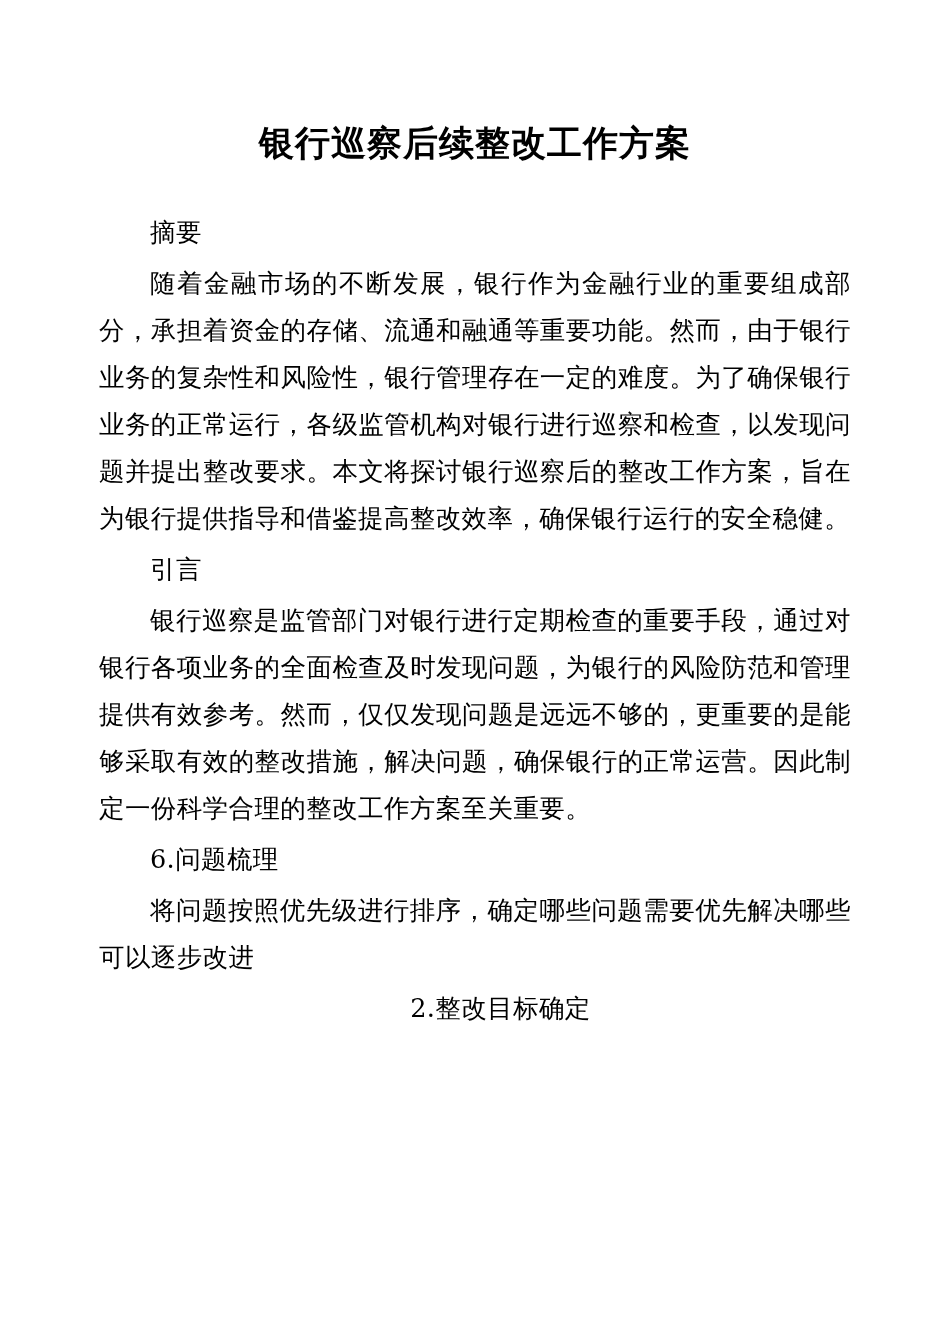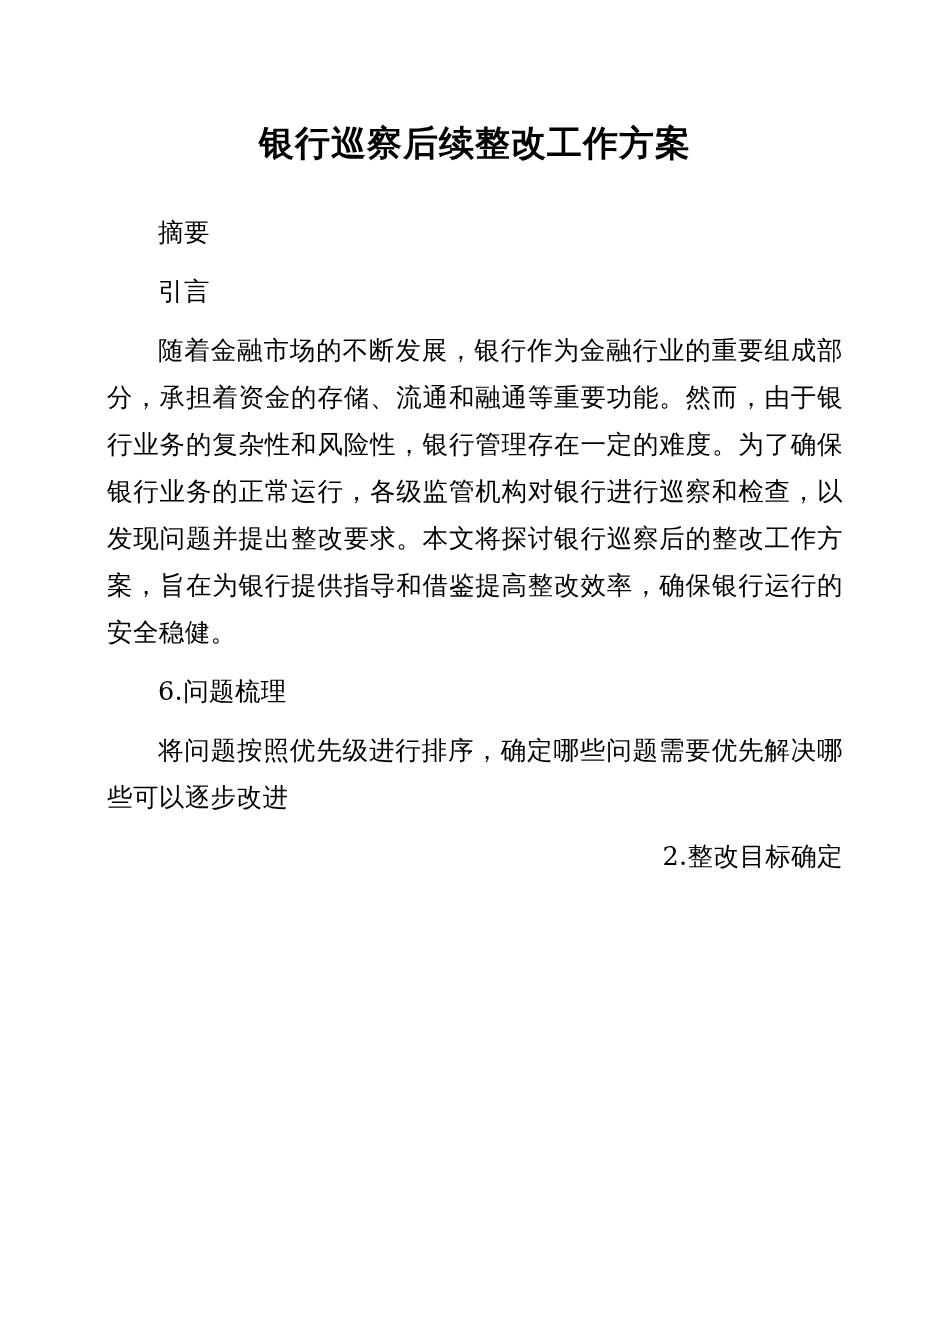--- a/index.html
+++ b/index.html
@@ -29,42 +29,43 @@
     font-size: 35px;
     font-weight: bold;
     letter-spacing: 1px;
     line-height: 1.4;
     font-family: "DejaVu Serif", "Liberation Serif", serif;
   }
   .body-block {
     margin-top: 42px;
   }
   p.para {
-    margin: 12px;
+    margin: 4px;
     font-size: 25.5px;
     line-height: 47px;
     text-align: justify;
     text-justify: inter-ideograph;
     text-indent: 2em;
     font-family: "DejaVu Serif", "Liberation Serif", serif;
     letter-spacing: 0.4px;
   }
   p.para.nojustify {
-    text-align: right;
+    text-align: center;
   }
 </style>
 </head>
 <body>
 
 <div class="page">
 
   <h1 class="doc-title">银行巡察后续整改工作方案</h1>
 
   <div class="body-block">
     <p class="para">摘要</p>
+    <p class="para">随着金融市场的不断发展，银行作为金融行业的重要组成部分，承担着资金的存储、流通和融通等重要功能。然而，由于银行业务的复杂性和风险性，银行管理存在一定的难度。为了确保银行业务的正常运行，各级监管机构对银行进行巡察和检查，以发现问题并提出整改要求。本文将探讨银行巡察后的整改工作方案，旨在为银行提供指导和借鉴提高整改效率，确保银行运行的安全稳健。</p>
     <p class="para">引言</p>
-    <p class="para">随着金融市场的不断发展，银行作为金融行业的重要组成部分，承担着资金的存储、流通和融通等重要功能。然而，由于银行业务的复杂性和风险性，银行管理存在一定的难度。为了确保银行业务的正常运行，各级监管机构对银行进行巡察和检查，以发现问题并提出整改要求。本文将探讨银行巡察后的整改工作方案，旨在为银行提供指导和借鉴提高整改效率，确保银行运行的安全稳健。</p>
+    <p class="para">银行巡察是监管部门对银行进行定期检查的重要手段，通过对银行各项业务的全面检查及时发现问题，为银行的风险防范和管理提供有效参考。然而，仅仅发现问题是远远不够的，更重要的是能够采取有效的整改措施，解决问题，确保银行的正常运营。因此制定一份科学合理的整改工作方案至关重要。</p>
     <p class="para">6.问题梳理</p>
     <p class="para">将问题按照优先级进行排序，确定哪些问题需要优先解决哪些可以逐步改进</p>
     <p class="para nojustify">2.整改目标确定</p>
   </div>
 
 </div>
 
 </body></html>

